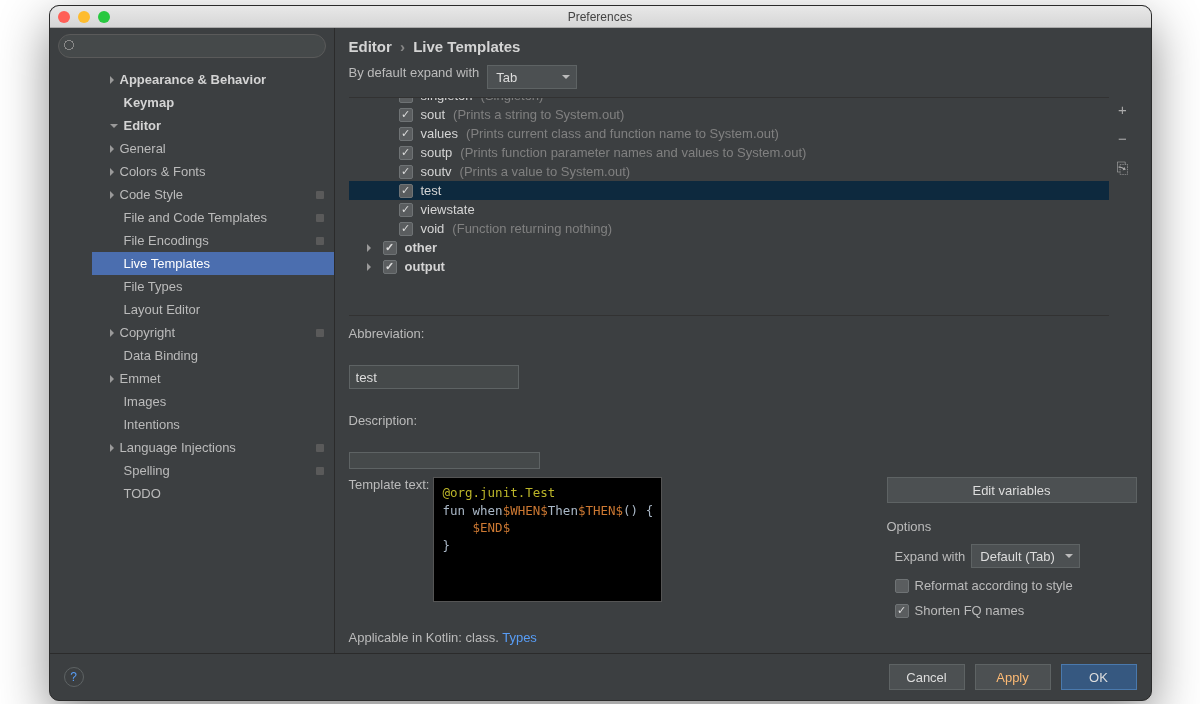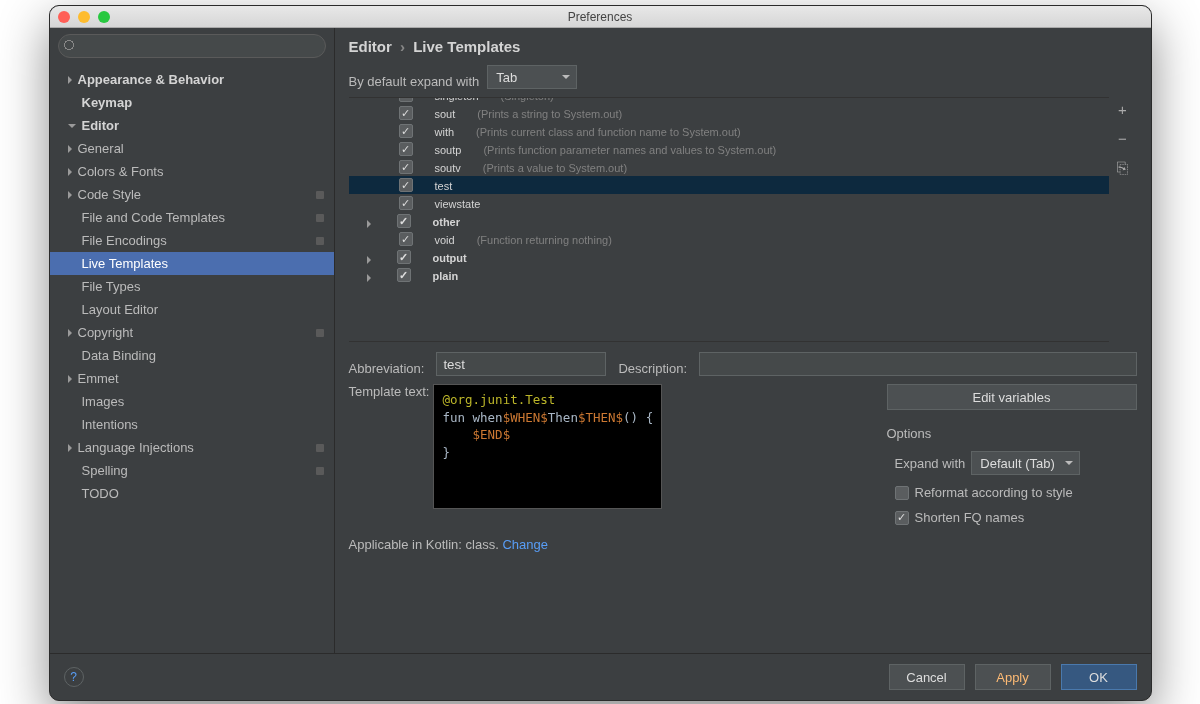--- a/index.html
+++ b/index.html
@@ -49,21 +49,21 @@
 .search-wrap { padding: 6px 8px; }
 .search {
   width: 100%; height: 24px;
   background: #45494a;
   border: 1px solid #5a5a5a;
   border-radius: 12px;
   color:#bbb; padding: 0 10px 0 24px;
   font-size:12px;
   background-image: radial-gradient(circle at 10px 10px, transparent 4px, #888 4px, #888 5px, transparent 5px);
 }
-.tree { flex:1; overflow-y:auto; padding: 4px 0; }
+.tree { flex:1; overflow-y:auto; padding: 4px 0; margin-left: 42px; }
 .tree-item {
   padding: 4px 10px 4px 18px;
   display:flex; align-items:center; gap:6px;
   cursor:default;
   color:#bbbbbb;
   white-space: nowrap;
 }
 .tree-item.bold { font-weight:600; color:#d4d4d4; }
 .tree-item.level1 { }
 .tree-item.selected { background:#4b6eaf; color:#fff; }
@@ -85,21 +85,21 @@
   margin-left:auto;
 }
 .main { flex:1; display:flex; flex-direction:column; background:#3c3f41; }
 .breadcrumb {
   padding: 10px 14px;
   font-size:15px; font-weight:600; color:#d4d4d4;
 }
 .breadcrumb .sep { color:#888; margin:0 4px; }
 .expand-row {
   padding: 0 14px 8px;
-  display:flex; align-items:flex-end; gap:8px;
+  display:flex; align-items:flex-start; gap:8px;
 }
 .select {
   background:#4c5052; border:1px solid #5e6364;
   color:#ddd; height:24px; padding:0 24px 0 8px;
   position:relative; display:inline-flex; align-items:center;
   min-width:90px;
 }
 .select .caret {
   position:absolute; right:6px; top:9px;
   width:0;height:0;
@@ -114,23 +114,23 @@
   height: 245px;
   position:relative;
   display:flex;
 }
 .template-list {
   flex:1; overflow:hidden;
   border-top:1px solid #323232;
   border-bottom:1px solid #323232;
 }
 .template-row {
-  display:flex; align-items:flex-end; gap:22px;
+  display:flex; align-items:center; gap:8px;
   padding: 2px 0 2px 50px;
-  font-size:11px;
+  font-size:13px;
 }
 .template-row.group { padding-left: 18px; font-weight:600; color:#d4d4d4; }
 .template-row.selected { background:#0d293e; }
 .template-row .arrow {
   width:0;height:0;
   border-left:4px solid #9a9a9a;
   border-top:4px solid transparent;
   border-bottom:4px solid transparent;
   margin-right:4px;
 }
@@ -146,21 +146,21 @@
   content:"✓"; color:#ddd; font-size:11px; line-height:1;
 }
 .abbr { color:#d4d4d4; }
 .desc { color:#808080; }
 .side-buttons {
   width:28px; display:flex; flex-direction:column; align-items:center;
   gap:12px; padding-top:4px; color:#aaa;
 }
 .side-btn { font-size:15px; cursor:default; }
 .form-area { padding: 10px 14px; display:flex; flex-direction:column; gap:8px; }
-.form-row { display:flex; align-items:flex-end; gap:12px; }
+.form-row { display:flex; align-items:flex-start; gap:24px;flex-direction:column; }
 .label { color:#bbb; }
 .input {
   background:#45494a; border:1px solid #5e6364;
   color:#ddd; height:24px; padding:0 6px;
 }
 .input.abbr-input { width:170px; }
 .input.desc-input { flex:1; }
 .editor-row { display:flex; gap:14px; align-items:flex-start; }
 .editor-col { flex:1; display:flex; flex-direction:row; gap:4px; }
 .code-editor {
@@ -327,60 +327,55 @@
               <span class="abbr">singleton</span>
               <span class="desc"> (Singleton)</span>
             </div>
             <div class="template-row">
               <span class="checkbox checked"></span>
               <span class="abbr">sout</span>
               <span class="desc"> (Prints a string to System.out)</span>
             </div>
             <div class="template-row">
               <span class="checkbox checked"></span>
-              <span class="abbr">with</span>
+              <span class="abbr">values</span>
               <span class="desc"> (Prints current class and function name to System.out)</span>
             </div>
             <div class="template-row">
               <span class="checkbox checked"></span>
               <span class="abbr">soutp</span>
               <span class="desc"> (Prints function parameter names and values to System.out)</span>
             </div>
             <div class="template-row">
               <span class="checkbox checked"></span>
               <span class="abbr">soutv</span>
               <span class="desc"> (Prints a value to System.out)</span>
             </div>
             <div class="template-row selected">
               <span class="checkbox checked"></span>
               <span class="abbr">test</span>
             </div>
             <div class="template-row">
               <span class="checkbox checked"></span>
               <span class="abbr">viewstate</span>
             </div>
+            <div class="template-row">
+              <span class="checkbox checked"></span>
+              <span class="abbr">void</span>
+              <span class="desc"> (Function returning nothing)</span>
+            </div>
             <div class="template-row group">
               <span class="arrow"></span>
               <span class="checkbox checked"></span>
               <span class="abbr">other</span>
             </div>
-            <div class="template-row">
-              <span class="checkbox checked"></span>
-              <span class="abbr">void</span>
-              <span class="desc"> (Function returning nothing)</span>
-            </div>
             <div class="template-row group">
               <span class="arrow"></span>
               <span class="checkbox checked"></span>
               <span class="abbr">output</span>
-            </div>
-            <div class="template-row group">
-              <span class="arrow"></span>
-              <span class="checkbox checked"></span>
-              <span class="abbr">plain</span>
             </div>
           </div>
         <div class="side-buttons">
           <span class="side-btn">+</span>
           <span class="side-btn">−</span>
           <span class="side-btn">⎘</span>
         </div>
       </div>
 
       <div class="form-area">
@@ -415,21 +410,21 @@
             </div>
             <div class="opt-row">
               <span class="checkbox checked"></span>
               <span>Shorten FQ names</span>
             </div>
           </div>
         </div>
       </div>
 
       <div class="applicable">
-        <span>Applicable in Kotlin: class. </span><span class="link">Change</span>
+        <span>Applicable in Kotlin: class. </span><span class="link">Types</span>
       </div>
     </div>
   </div>
 
   <div class="footer">
     <div class="help">?</div>
     <div class="spacer"></div>
     <button class="btn">Cancel</button>
     <button class="btn disabled">Apply</button>
     <button class="btn primary">OK</button>

